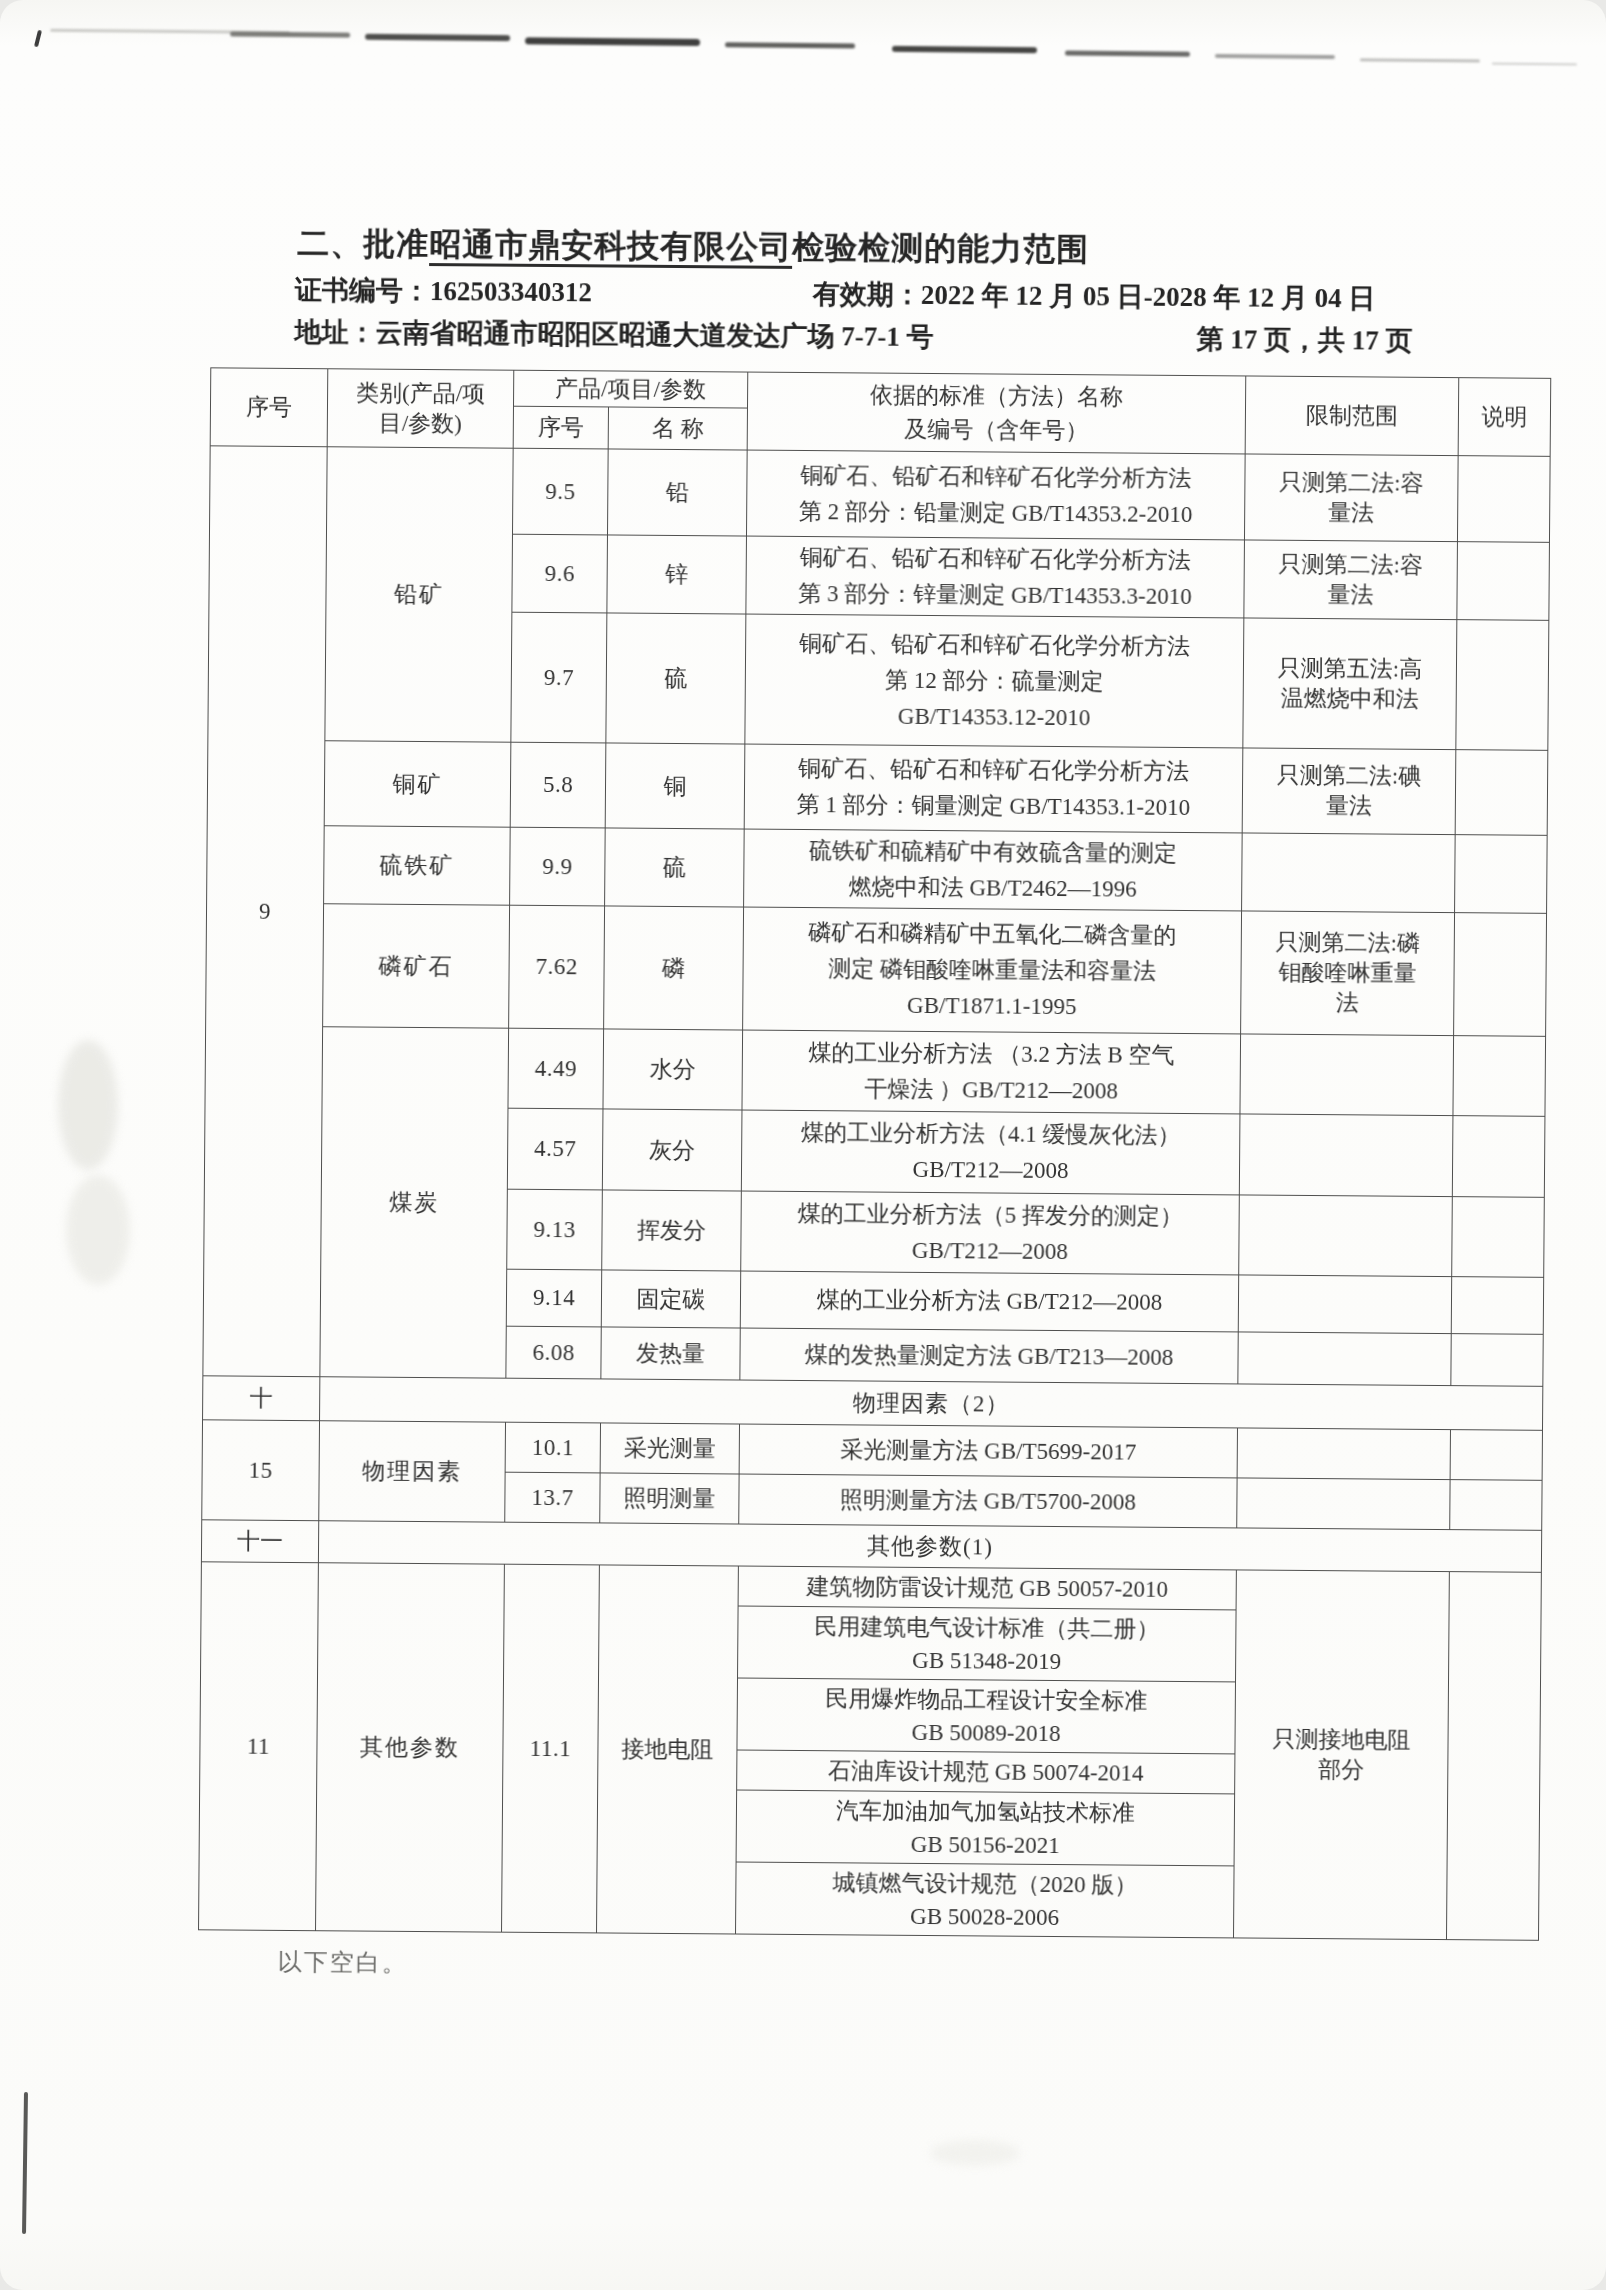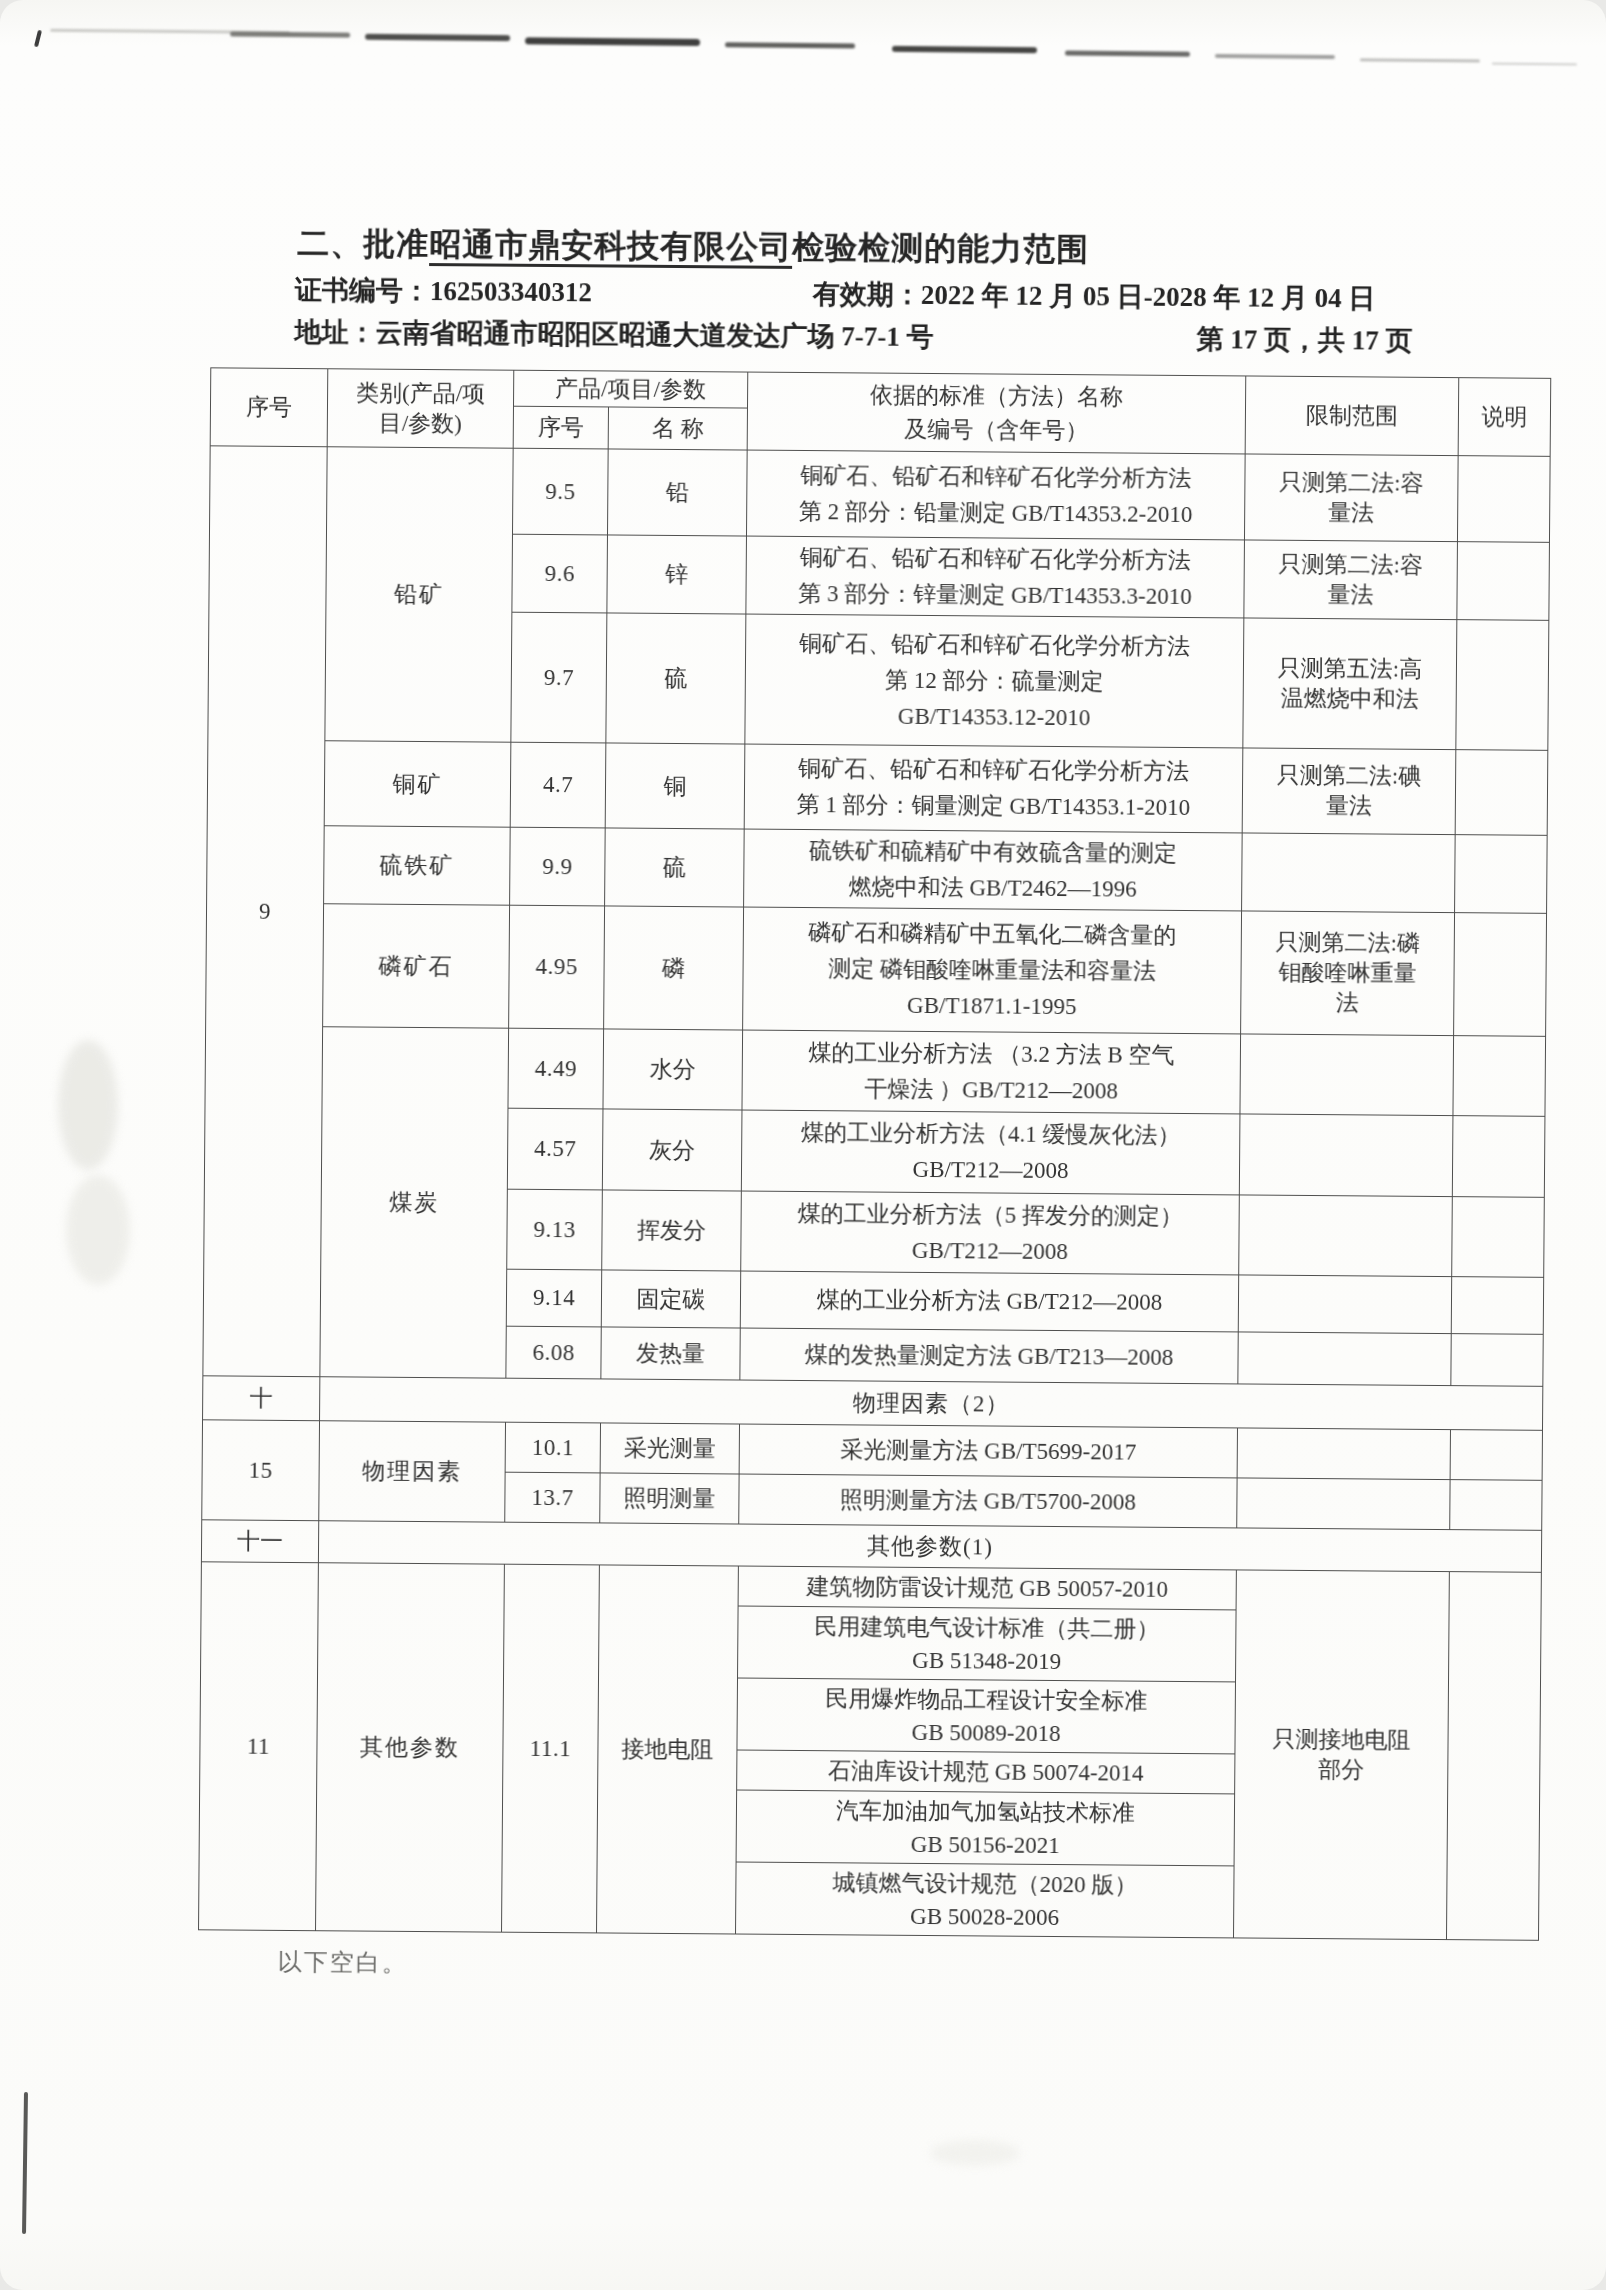--- a/index.html
+++ b/index.html
@@ -128,40 +128,40 @@
         <td>硫</td>
         <td class="std pre">铜矿石、铅矿石和锌矿石化学分析方法
 第 12 部分：硫量测定
 GB/T14353.12-2010</td>
         <td class="limit pre">只测第五法:高
 温燃烧中和法</td>
         <td></td>
       </tr>
       <tr style="height:85px">
         <td class="cat">铜矿</td>
-        <td class="num">4.7</td>
+        <td class="num">5.8</td>
         <td>铜</td>
         <td class="std pre">铜矿石、铅矿石和锌矿石化学分析方法
 第 1 部分：铜量测定 GB/T14353.1-2010</td>
         <td class="limit pre">只测第二法:碘
 量法</td>
         <td></td>
       </tr>
       <tr style="height:78px">
         <td class="cat">硫铁矿</td>
         <td class="num">9.9</td>
         <td>硫</td>
         <td class="std pre">硫铁矿和硫精矿中有效硫含量的测定
 燃烧中和法 GB/T2462—1996</td>
         <td class="limit pre"></td>
         <td></td>
       </tr>
       <tr style="height:123px">
         <td class="cat">磷矿石</td>
-        <td class="num">4.95</td>
+        <td class="num">7.62</td>
         <td>磷</td>
         <td class="std pre">磷矿石和磷精矿中五氧化二磷含量的
 测定  磷钼酸喹啉重量法和容量法
 GB/T1871.1-1995</td>
         <td class="limit pre">只测第二法:磷
 钼酸喹啉重量
 法</td>
         <td></td>
       </tr>
       <tr style="height:80px">

